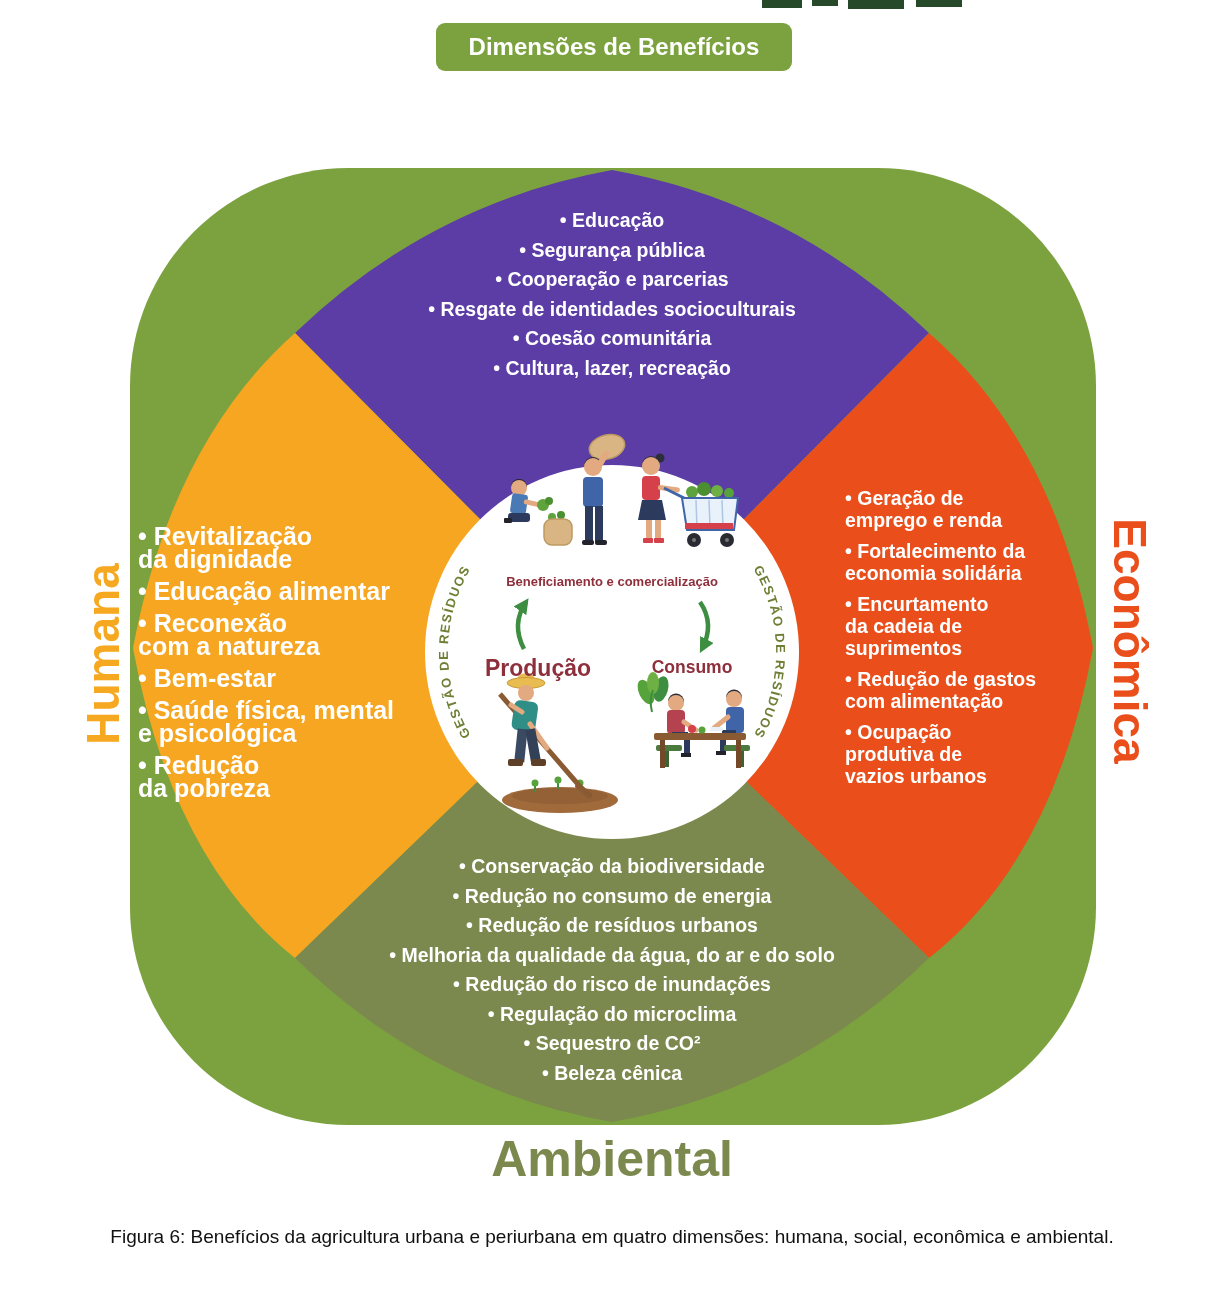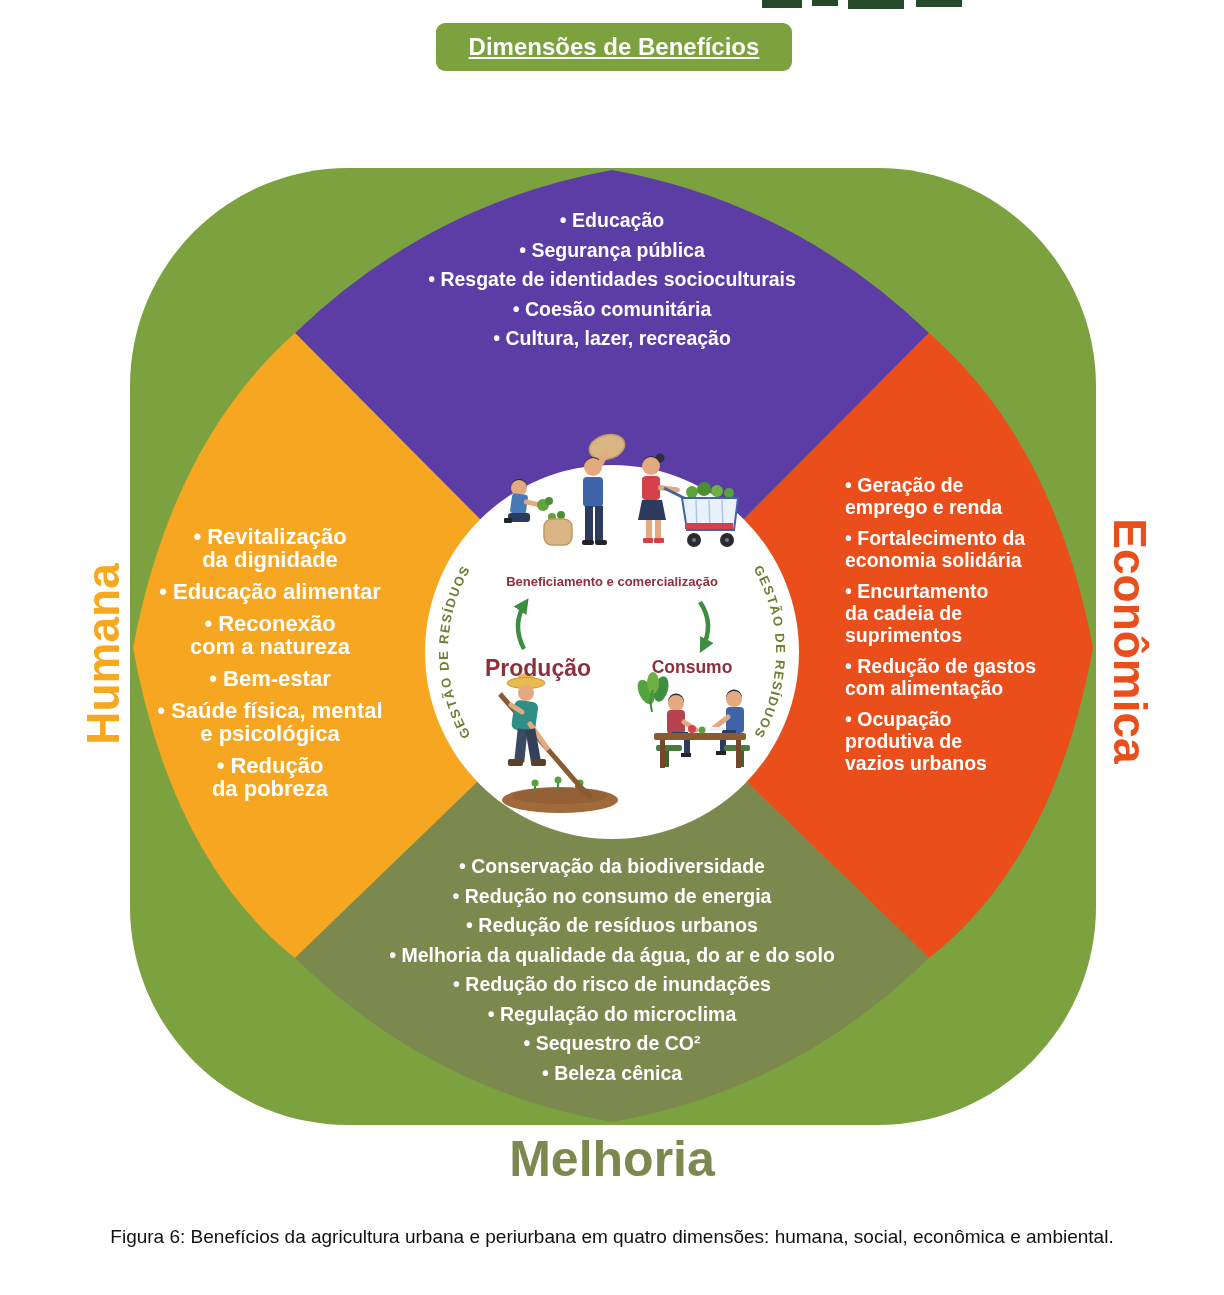--- a/index.html
+++ b/index.html
@@ -2,35 +2,35 @@
 <html><head>
 <meta charset="utf-8">
 <style>
   html,body{margin:0;padding:0;background:#fff;}
   .page{position:relative;width:1224px;height:1295px;background:#fff;overflow:hidden;
         font-family:"Liberation Sans",sans-serif;}
   svg.diagram{position:absolute;left:0;top:0;}
 
   .badge{position:absolute;left:436px;top:23px;width:356px;height:48px;background:#7CA23F;
          border-radius:9px;display:flex;align-items:center;justify-content:center;
-         color:#fff;font-weight:bold;font-size:24px;text-decoration:underline;}
+         color:#fff;font-weight:bold;font-size:24px;}
 
   .h-social{position:absolute;left:0;top:98px;width:1224px;text-align:center;
             color:#5B3DA5;font-weight:bold;font-size:50px;}
   .h-ambiental{position:absolute;left:0;top:1130px;width:1224px;text-align:center;
             color:#7C894E;font-weight:bold;font-size:50px;}
   .v-label{position:absolute;font-weight:bold;font-size:46px;white-space:nowrap;text-align:center;}
   .v-humana{left:-37px;top:627px;width:280px;color:#F6A821;transform:rotate(-90deg);}
   .v-economica{left:990px;top:614px;width:280px;color:#E94E1B;transform:rotate(90deg);}
 
   .list{position:absolute;color:#fff;font-weight:bold;}
   .social-list{left:312px;top:206px;width:600px;text-align:center;font-size:19.5px;line-height:29.5px;}
   .ambiental-list{left:292px;top:852px;width:640px;text-align:center;font-size:19.5px;line-height:29.5px;}
-  .humana-list{left:138px;top:525px;width:264px;text-align:center;font-size:22px;line-height:23px;}
-  .economica-list{left:845px;top:474px;width:215px;text-align:left;font-size:19.5px;line-height:22px;}
+  .humana-list{left:138px;top:525px;width:264px;text-align:left;font-size:25px;line-height:23px;}
+  .economica-list{left:845px;top:487px;width:215px;text-align:left;font-size:19.5px;line-height:22px;}
   .humana-list .b:not(:first-child),.economica-list .b:not(:first-child){margin-top:9px;}
 
   .center-label{position:absolute;color:#8E2F3C;font-weight:bold;}
   .cl-top{left:432px;top:574px;width:360px;text-align:center;font-size:13px;}
   .cl-prod{left:458px;top:655px;width:160px;text-align:center;font-size:23px;}
   .cl-cons{left:612px;top:657px;width:160px;text-align:center;font-size:17.5px;}
 
   .caption{position:absolute;left:0;top:1226px;width:1224px;text-align:center;
            font-size:19px;color:#111;}
 </style>
@@ -181,27 +181,28 @@
       <circle cx="692" cy="729" r="4" fill="#D6404B"></circle>
       <circle cx="702" cy="730" r="3.5" fill="#57A33B"></circle>
       <rect x="710" y="727" width="13" height="4" rx="1" fill="#E9F1FA"></rect>
     </g>
   </svg>
 
   <div class="badge">
     <span>Dimensões de Benefícios</span>
   </div>
 
-  <div class="h-ambiental">Melhoria</div>
+  <div class="h-ambiental">Ambiental</div>
   <div class="v-label v-humana">Humana</div>
   <div class="v-label v-economica">Econômica</div>
 
   <div class="list social-list">
     <div class="ln b">• Educação</div>
     <div class="ln b">• Segurança pública</div>
+    <div class="ln b">• Cooperação e parcerias</div>
     <div class="ln b">• Resgate de identidades socioculturais</div>
     <div class="ln b">• Coesão comunitária</div>
     <div class="ln b">• Cultura, lazer, recreação</div>
   </div>
 
   <div class="list humana-list">
     <div class="ln b">• Revitalização</div>
     <div class="ln c">da dignidade</div>
     <div class="ln b">• Educação alimentar</div>
     <div class="ln b">• Reconexão</div>

